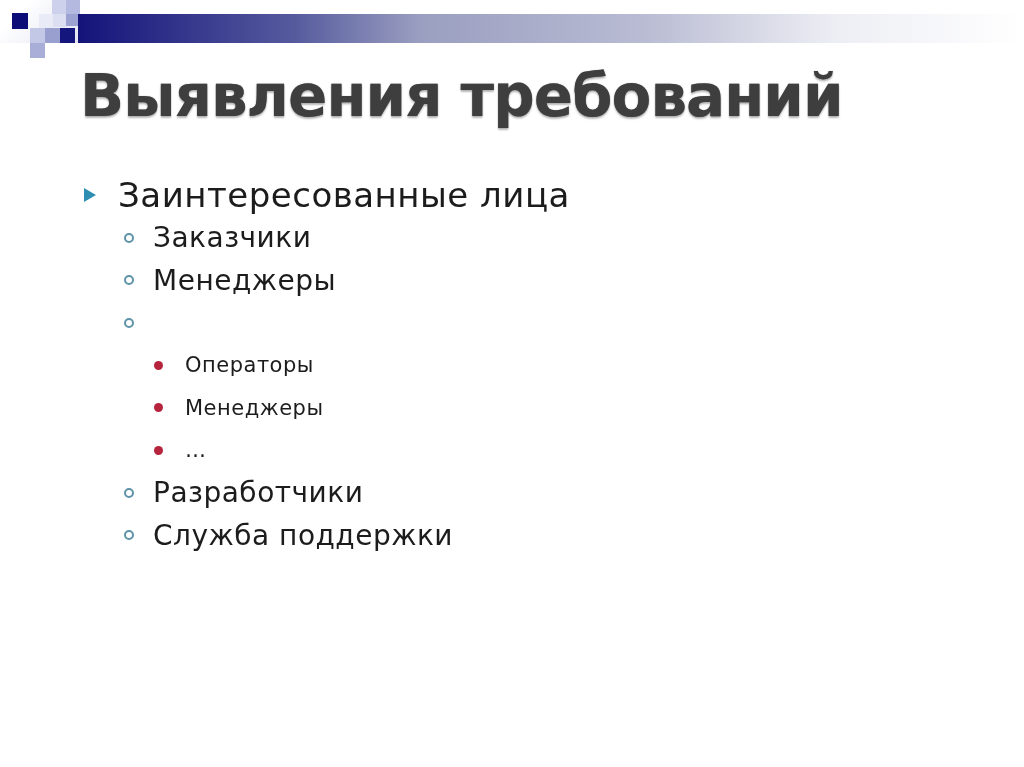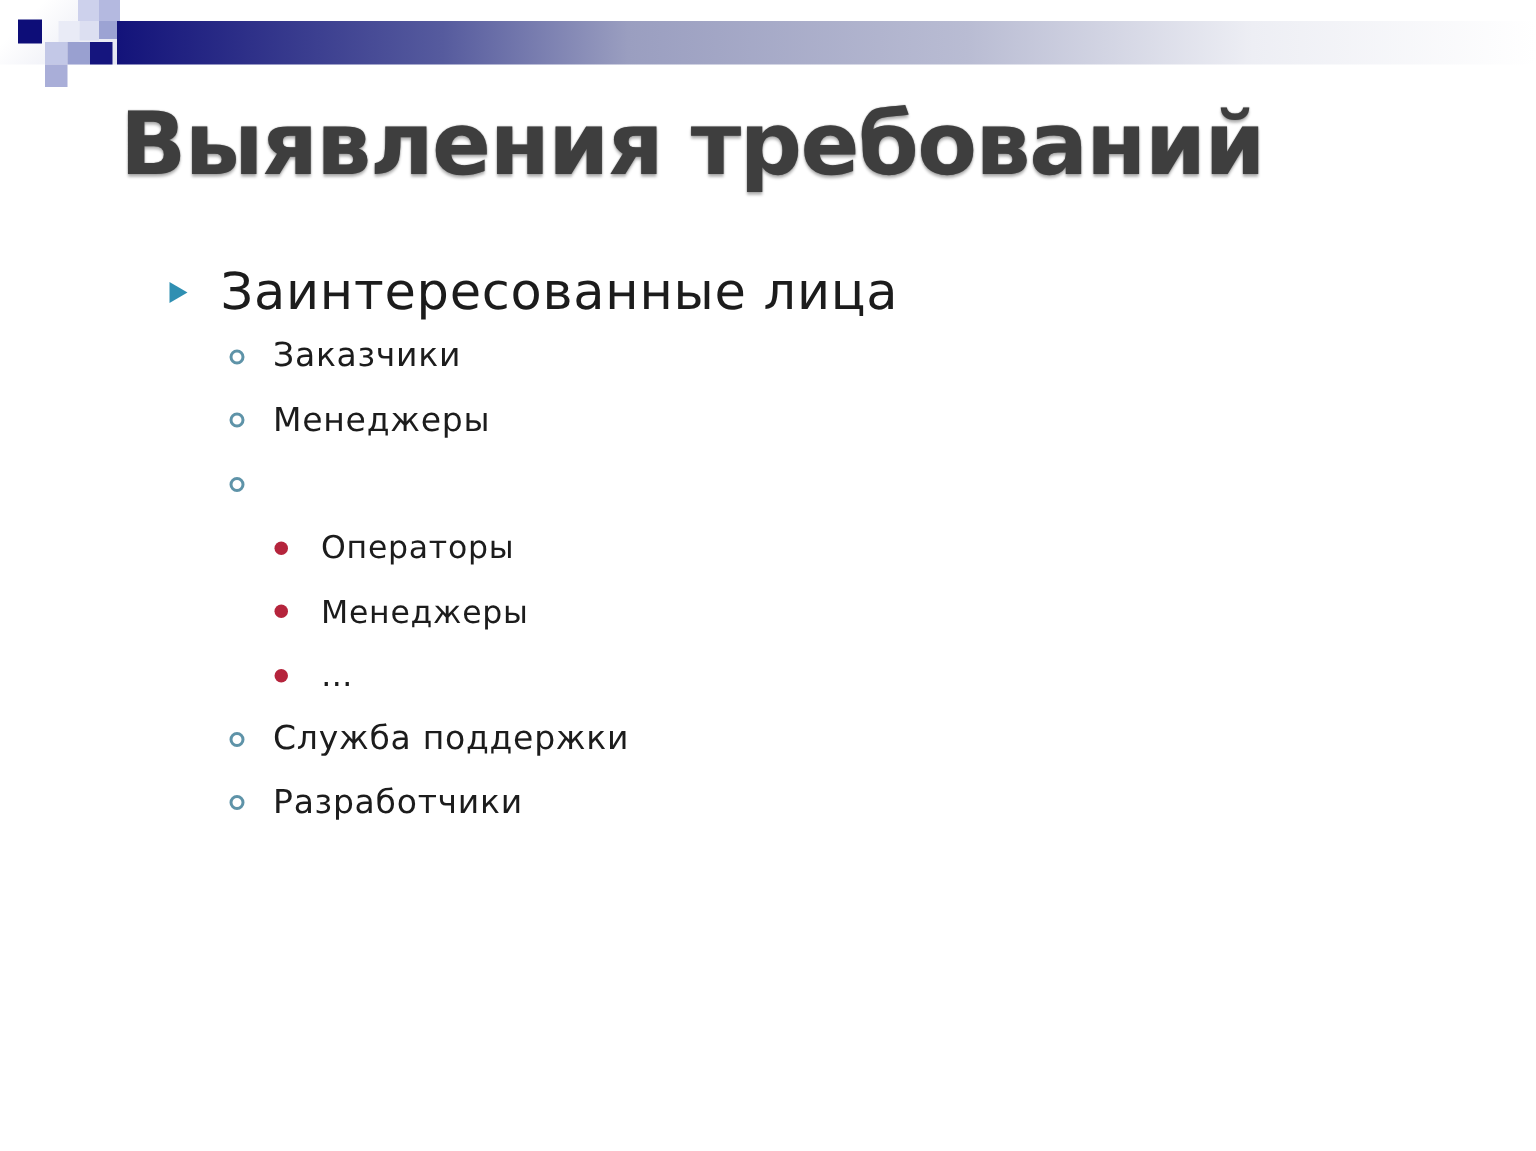--- a/index.html
+++ b/index.html
@@ -45,24 +45,23 @@
     left: 0; top: 174px;
     width: 100%;
   }
   .row {
     display: flex;
     align-items: center;
     height: 42.5px;
     color: var(--body-color, #1c1c1c);
     letter-spacing: 0.5px;
     white-space: nowrap;
-    padding-left: 29px;
   }
   .lvl1 { font-size: 34px; }
-  .lvl2 { font-size: 22px; }
+  .lvl2 { font-size: 28px; }
   .lvl3 { font-size: 21px; }
   .bullet { flex: 0 0 auto; }
   .tri {
     width: 0; height: 0;
     border-top: 7px solid transparent;
     border-bottom: 7px solid transparent;
     border-left: 12px solid var(--l1, #2f8fb2);
     margin-left: 84px; margin-right: 22px;
   }
   .circ {
@@ -132,24 +131,24 @@
       <span class="txt">Менеджеры</span>
     </div>
 
     <div class="row lvl3">
       <span class="bullet dot"></span>
       <span class="txt">…</span>
     </div>
 
     <div class="row lvl2">
       <span class="bullet circ"></span>
-      <span class="txt">Служба поддержки</span>
+      <span class="txt">Разработчики</span>
     </div>
 
     <div class="row lvl2">
       <span class="bullet circ"></span>
-      <span class="txt">Разработчики</span>
+      <span class="txt">Служба поддержки</span>
     </div>
 
 
 
   </div>
 </div>
 
 </body></html>

